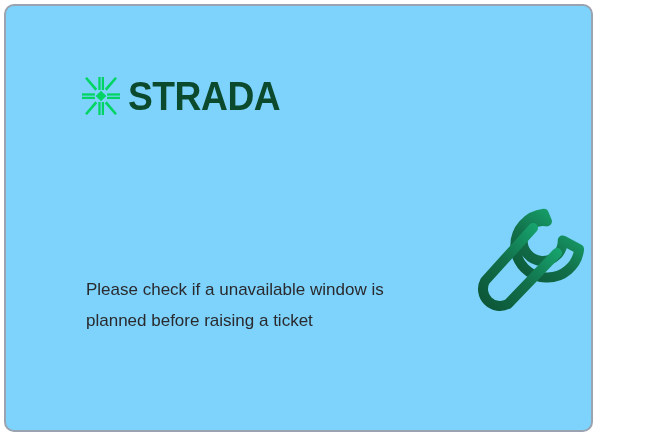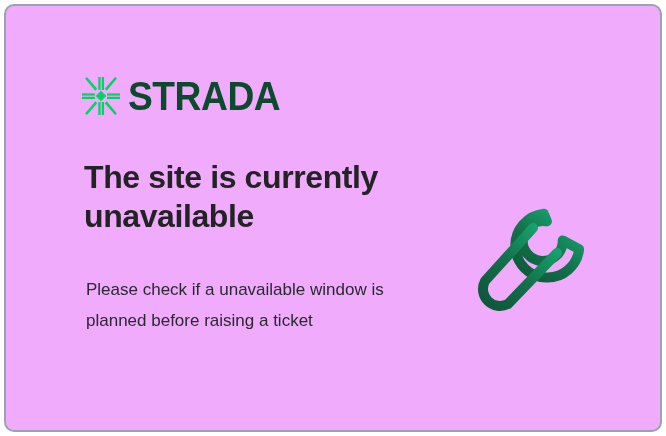--- a/index.html
+++ b/index.html
@@ -20,24 +20,24 @@
     height: 436px;
     background: #ffffff;
     box-sizing: border-box;
   }
 
   
   .card {
     position: absolute;
     left: 4px;
     top: 4px;
-    width: 658px;
+    width: 589px;
     height: 428px;
     box-sizing: border-box;
-    background: #f0abfc;
+    background: #7dd3fc;
     border: 2px solid #9aa3b0;
     border-radius: 10px;
     overflow: hidden;
   }
 
   
   .brand {
     position: absolute;
     left: 76px;
     top: 68px;
@@ -130,21 +130,20 @@
           <polygon points="8,96 13,100 40,69 35,64"></polygon>
 
           <polygon points="92,96 87,100 60,69 65,64"></polygon>
 
           <polygon points="50,36 64,50 50,64 36,50"></polygon>
         </g>
       </svg>
       <span class="brand-word">STRADA</span>
     </div>
 
-    <h1 class="headline">The site is currently unavailable</h1>
 
     <p class="bodycopy">Please check if a unavailable window is planned before raising a ticket</p>
 
     <svg class="wrench" viewBox="0 0 160 165" aria-hidden="true">
       <defs>
         <linearGradient id="wrenchGrad" x1="0" y1="1" x2="1" y2="0">
           <stop offset="0%" stop-color="#0c5637"></stop>
           <stop offset="45%" stop-color="#12714a"></stop>
           <stop offset="100%" stop-color="#18b277"></stop>
         </linearGradient>

